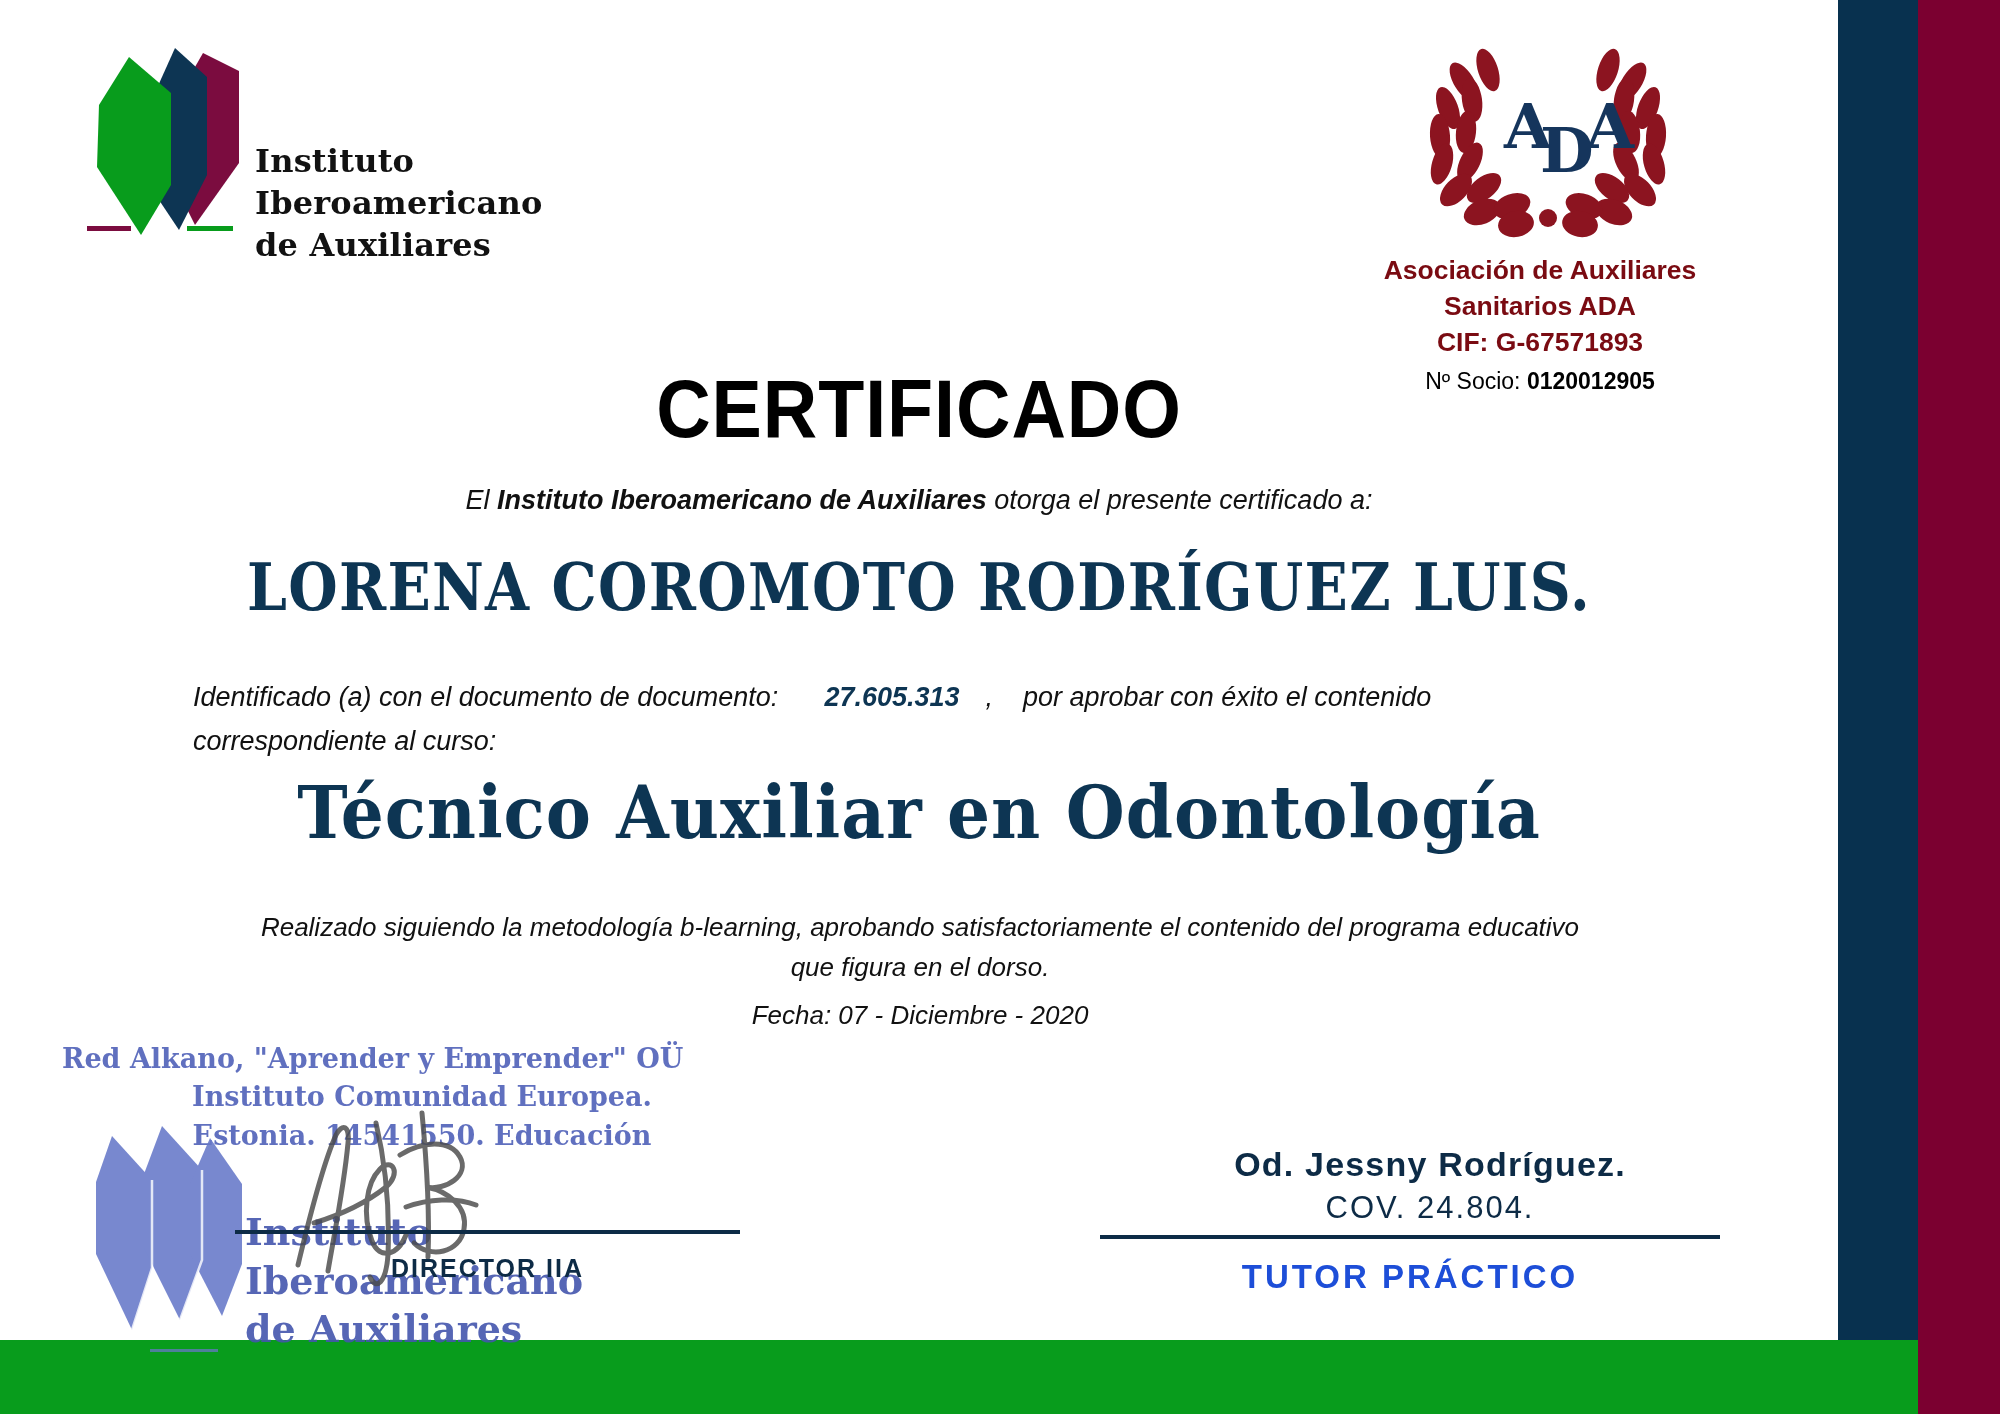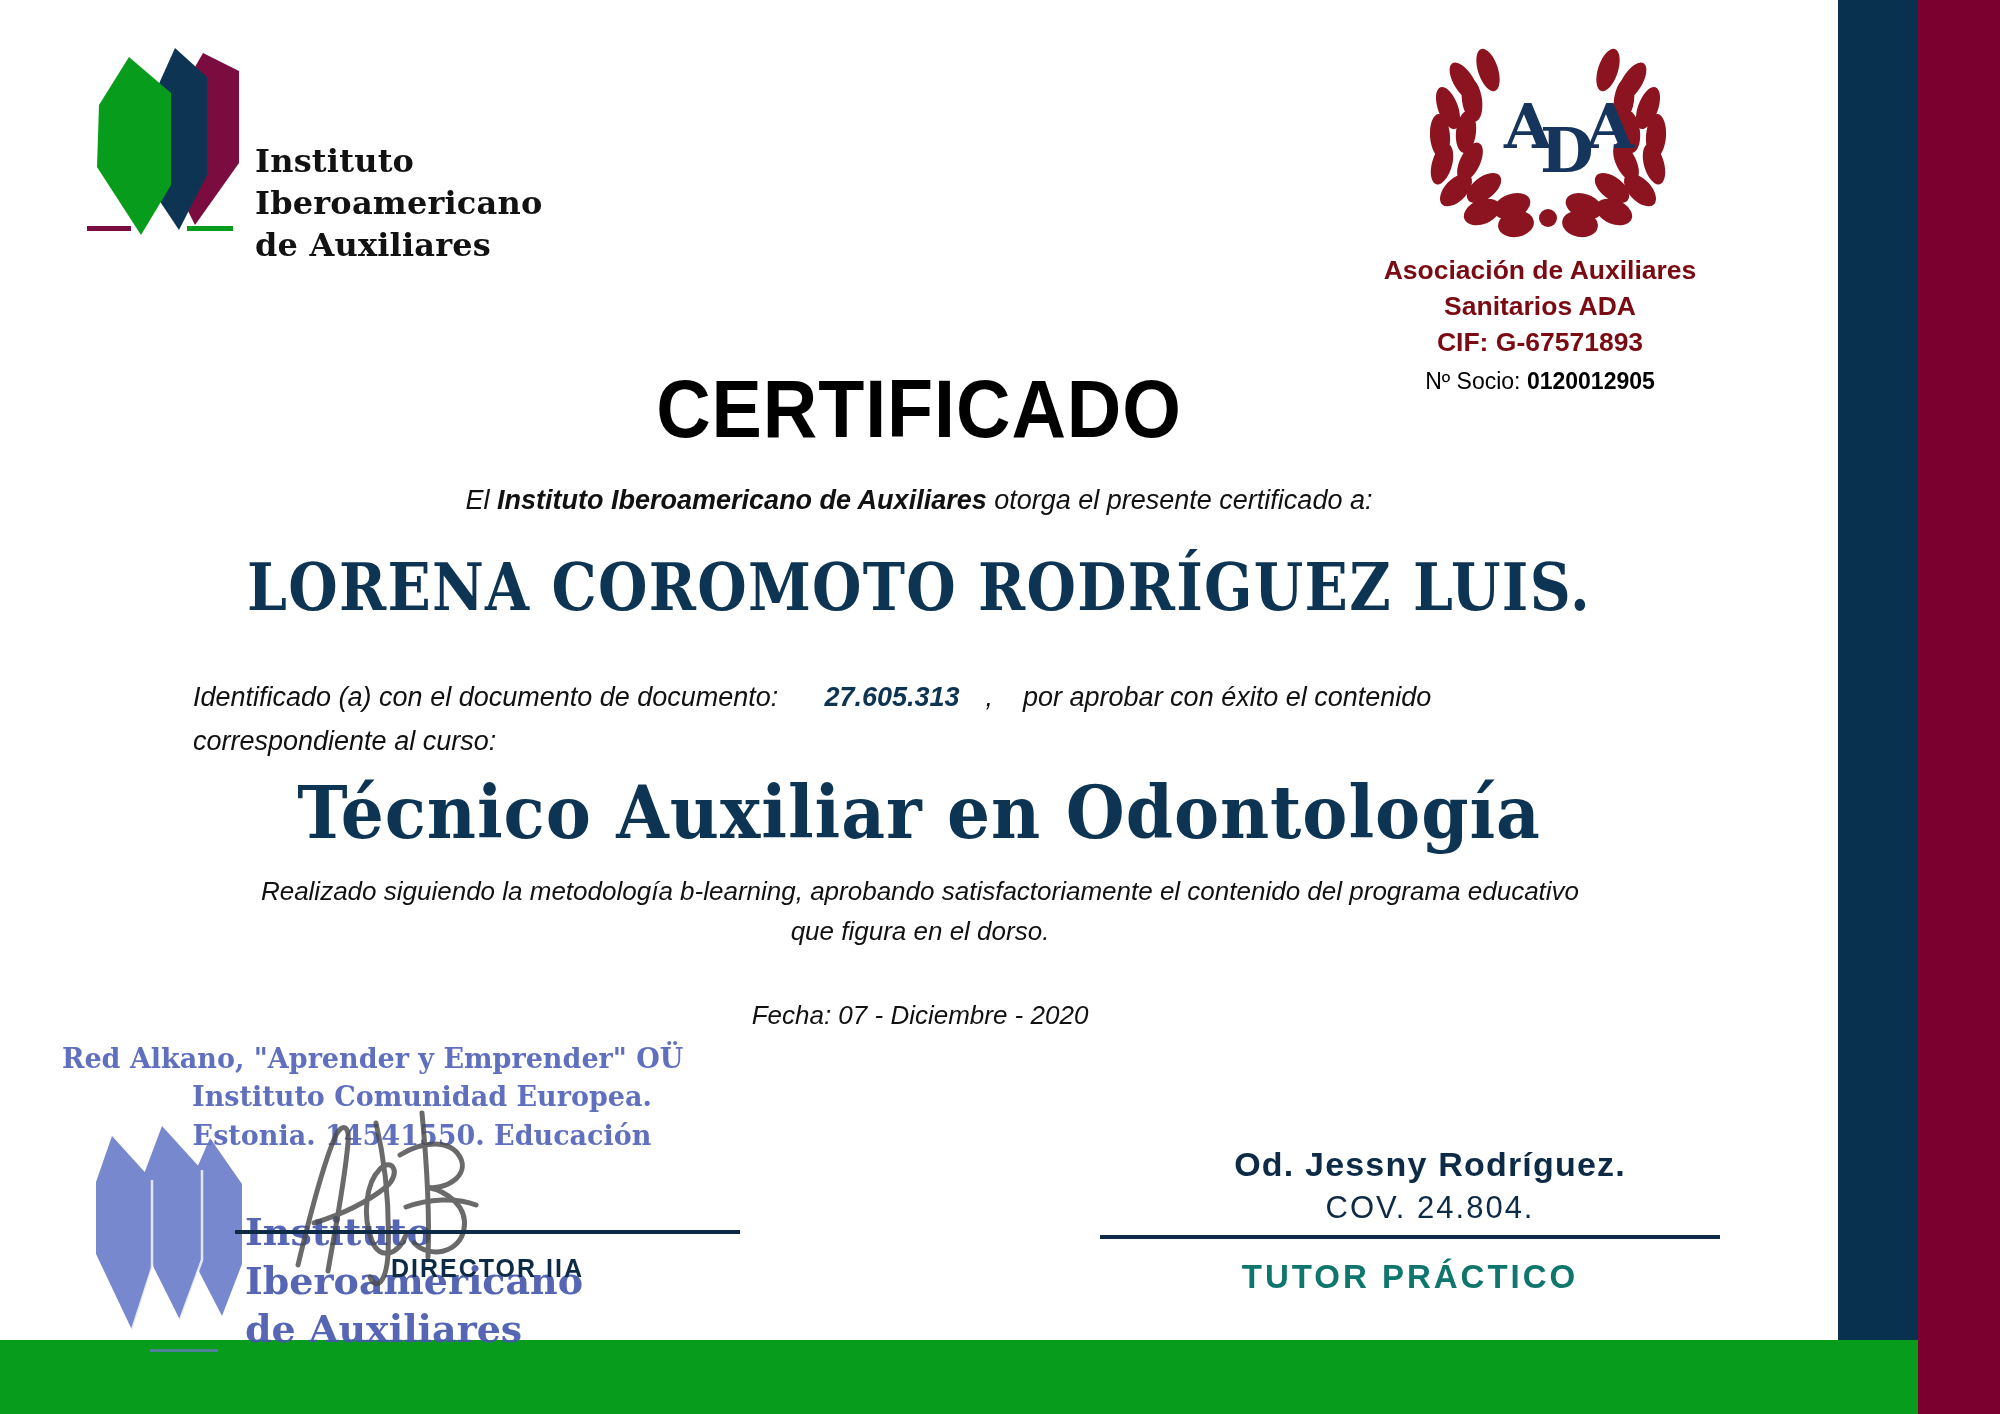--- a/index.html
+++ b/index.html
@@ -164,21 +164,21 @@
     font-weight: bold;
     font-size: 72px;
     color: #0d3553;
     letter-spacing: 1px;
     transform: scaleX(0.94);
   }
 
   .method-text {
     position: absolute;
     left: 255px;
-    top: 872px;
+    top: 908px;
     width: 1330px;
     text-align: center;
     font-size: 26px;
     font-style: italic;
     color: #111111;
     line-height: 1.52;
   }
   .date-line {
     position: absolute;
     left: 255px;
@@ -297,21 +297,21 @@
   }
   .role-right {
     position: absolute;
     left: 1100px;
     top: 1258px;
     width: 620px;
     text-align: center;
     font-size: 33px;
     font-weight: bold;
     letter-spacing: 3px;
-    color: #0f766e;
+    color: #1d4ed8;
   }
 </style>
 </head>
 <body>
 
 <div id="certificate">
 
   <div class="bar-navy"></div>
   <div class="bar-maroon"></div>
   <div class="bar-green"></div>

